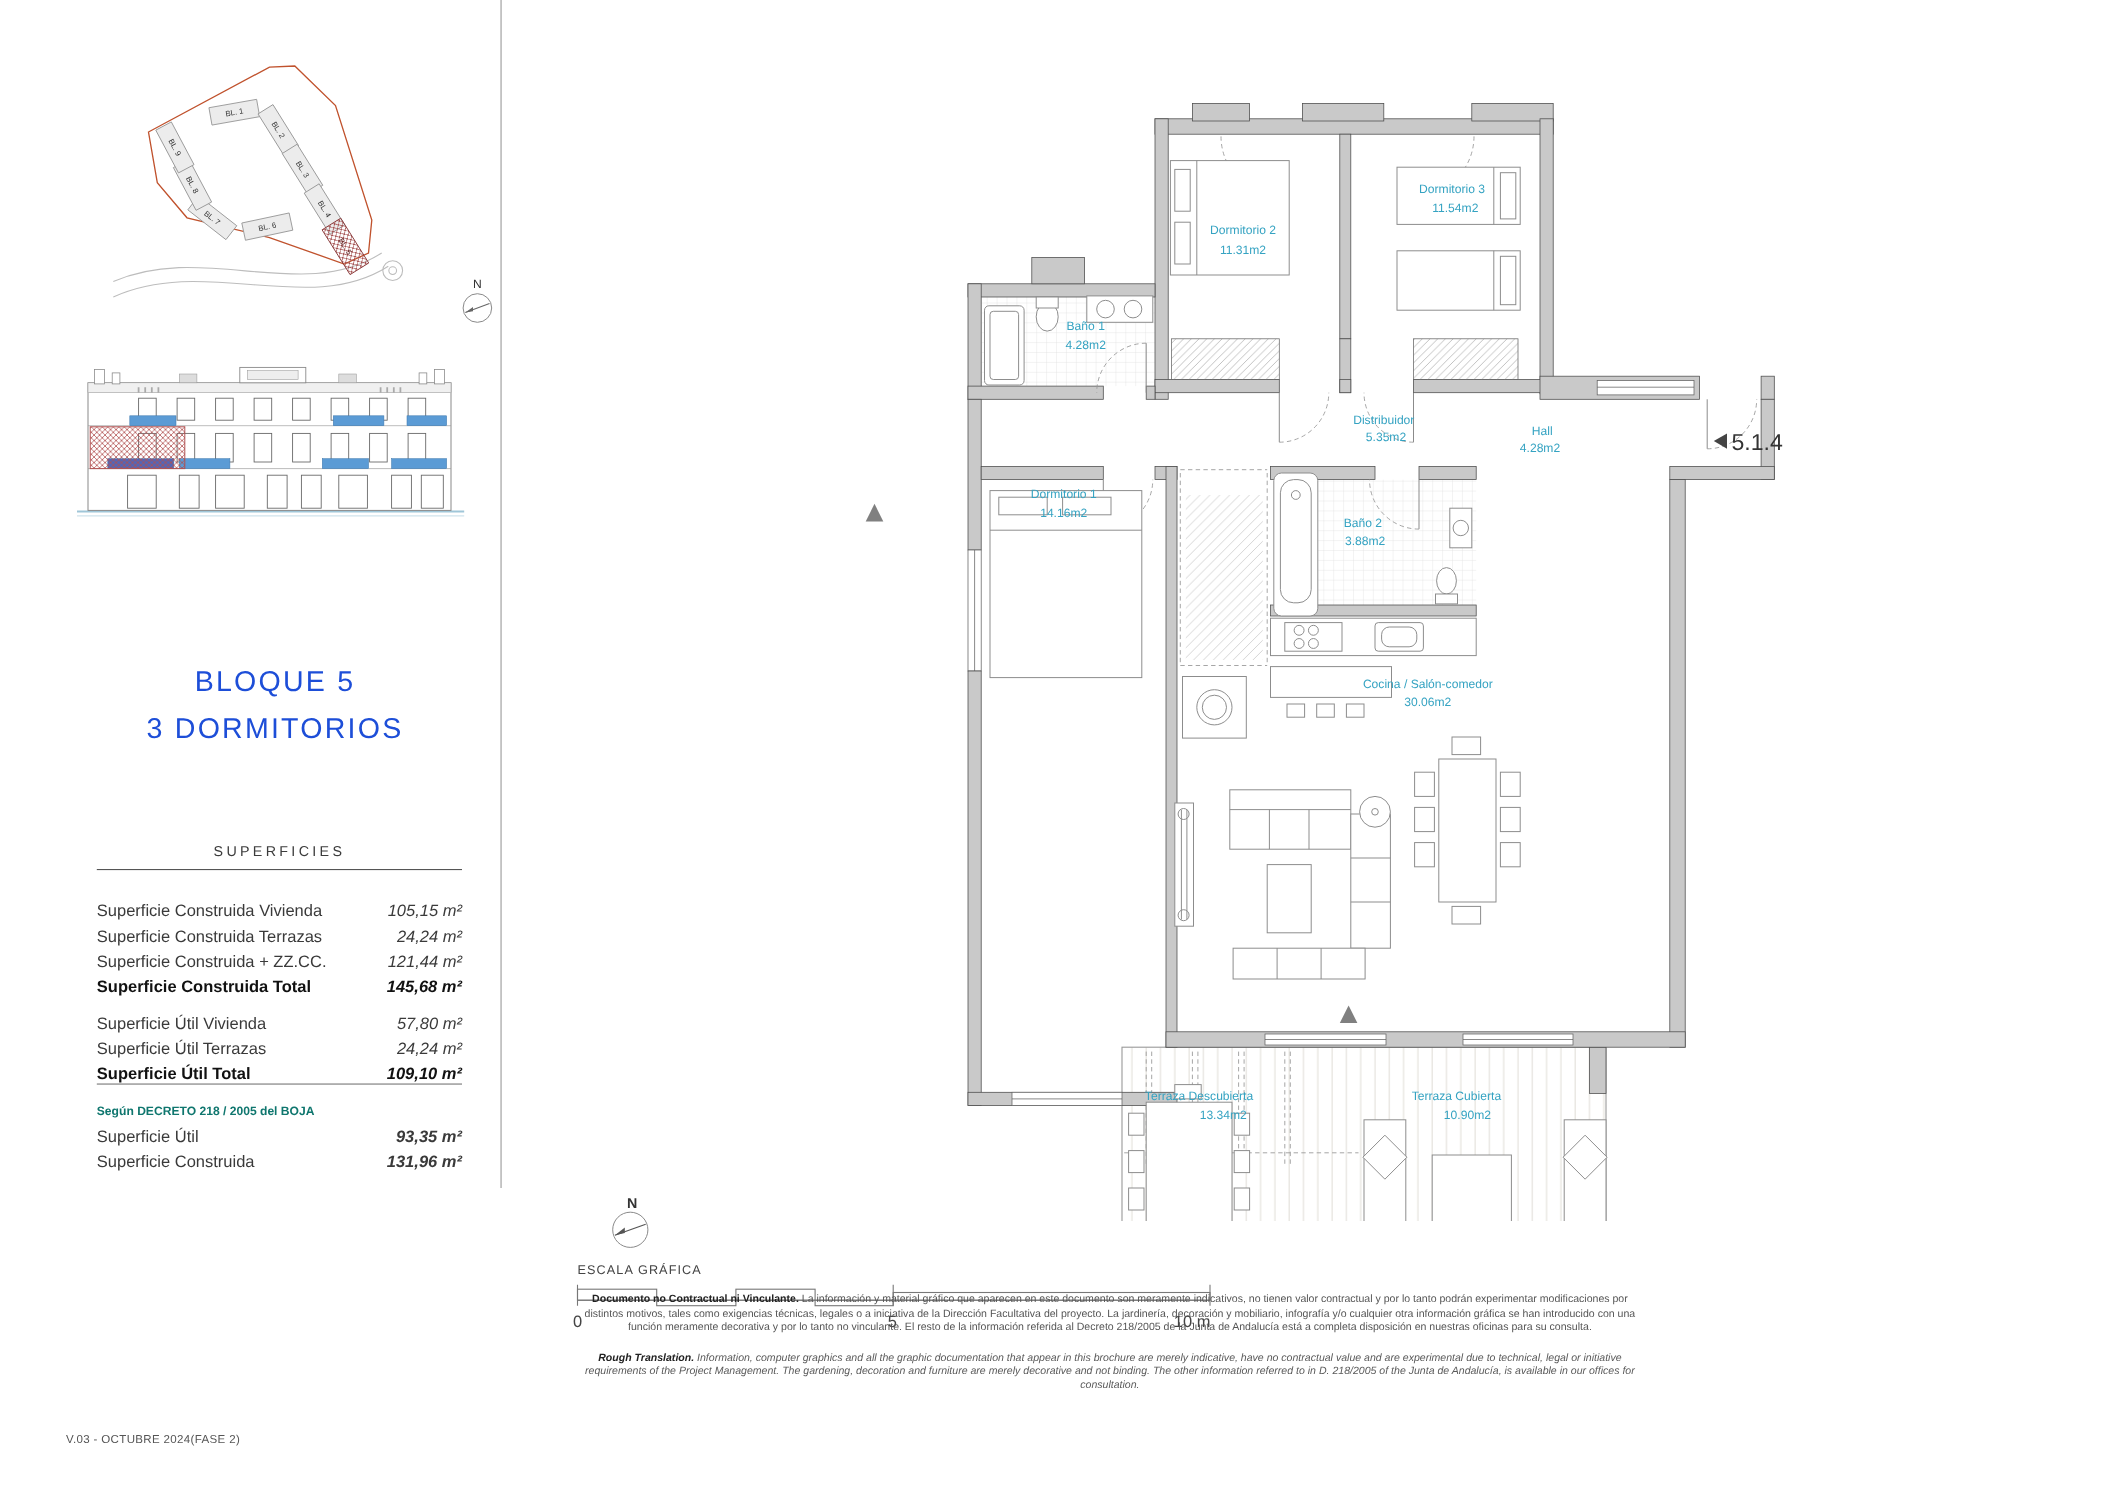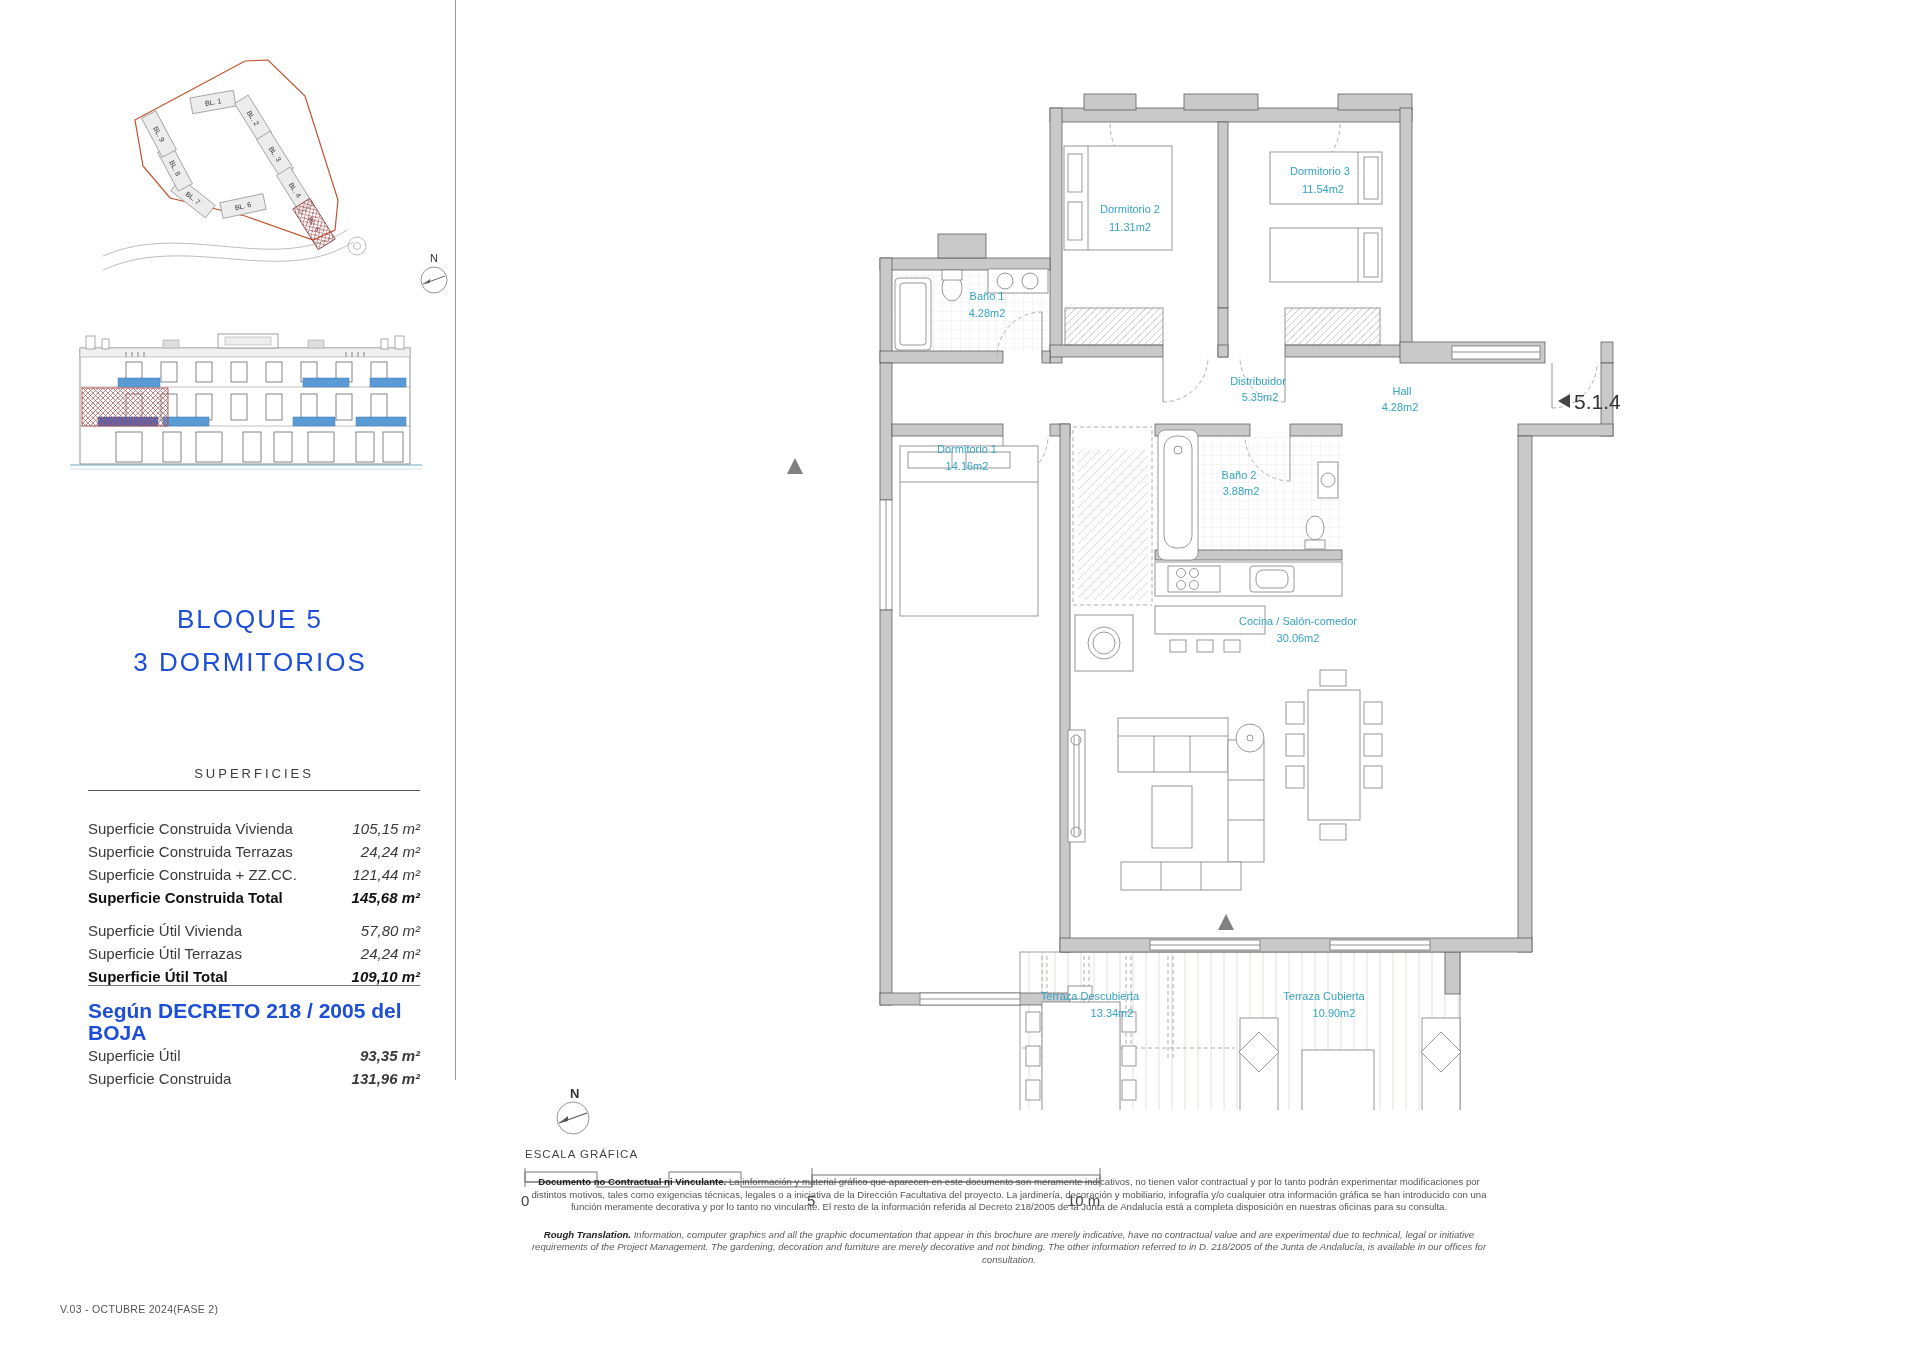--- a/index.html
+++ b/index.html
@@ -13,21 +13,21 @@
   .subtitle{font-size:26px;font-weight:normal;letter-spacing:2px;color:#1d4ed8;margin-top:12px;}
   #superficies{left:88px;top:766px;width:332px;}
   #superficies-heading{text-align:center;font-size:13px;letter-spacing:3px;color:#3c3c3c;
       padding-bottom:9px;border-bottom:1px solid #555;}
   .srow{display:flex;justify-content:space-between;font-size:15px;line-height:23px;color:#3a3a3a;}
   .srow .svalue{font-style:italic;}
   .srow.bold{font-weight:bold;color:#111;}
   .tablegap{height:10px;}
   #superficies .rows{margin-top:26px;}
   #decreto{left:88px;top:985px;width:332px;border-top:1px solid #777;padding-top:14px;}
-  #decreto-heading{font-size:21px;font-weight:bold;color:#1d4ed8;line-height:22px;}
+  #decreto-heading{font-size:11px;font-weight:bold;color:#0f766e;line-height:22px;}
   
   #disclaimer{left:523px;top:1176px;width:972px;font-size:9.6px;line-height:12.6px;color:#555;text-align:center;}
   #disclaimer .lead{font-weight:bold;color:#222;}
   #disclaimer .en{display:block;margin-top:15px;font-style:italic;color:#5a5a5a;}
   #version{left:40px;top:1303px;font-size:10.5px;color:#555;letter-spacing:0.3px;margin-left:20px;}
   
   svg text{font-family:"Liberation Sans",sans-serif;}
   .roomlbl{fill:#35a3c2;font-size:11px;}
   .wall{fill:#c9c9c9;stroke:#4d4d4d;stroke-width:0.7;}
   .ward{fill:url(#hatch);stroke:#6a6a6a;stroke-width:0.7;}

